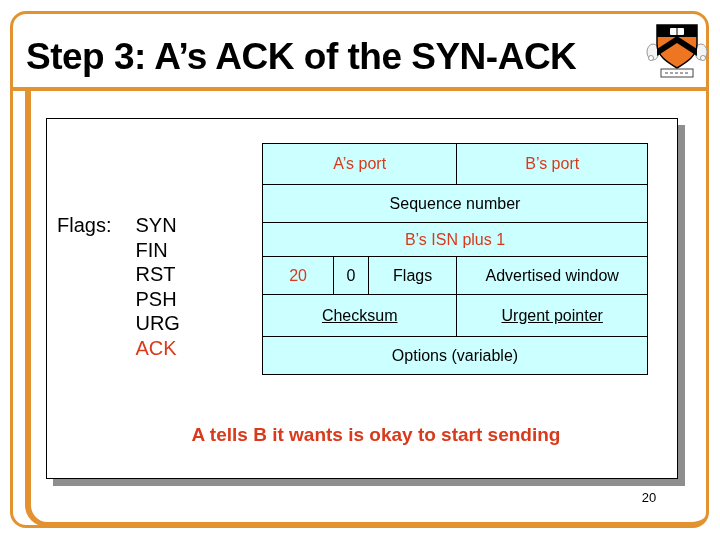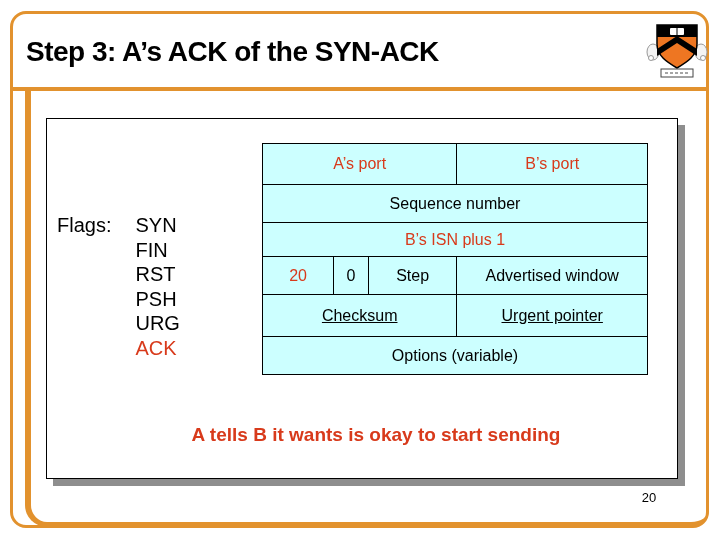--- a/index.html
+++ b/index.html
@@ -43,21 +43,21 @@
     border-left: 6px solid var(--orange);
     border-bottom: 5px solid var(--orange);
     border-bottom-left-radius: 22px;
     border-bottom-right-radius: 18px;
   }
 
   .slide-title {
     position: absolute;
     left: 26px; top: 36px;
     margin: 0;
-    font-size: 28px;
+    font-size: 37px;
     font-weight: bold;
     letter-spacing: -0.5px;
     white-space: nowrap;
   }
 
   .logo {
     position: absolute;
     left: 646px; top: 22px;
     width: 62px; height: 58px;
   }
@@ -193,21 +193,21 @@
       </tr>
       <tr class="r2">
         <td colspan="4">Sequence number</td>
       </tr>
       <tr class="r3">
         <td colspan="4" class="red">B’s ISN plus 1</td>
       </tr>
       <tr class="r4">
         <td class="red">20</td>
         <td>0</td>
-        <td>Step</td>
+        <td>Flags</td>
         <td>Advertised window</td>
       </tr>
       <tr class="r5">
         <td colspan="3">Checksum</td>
         <td>Urgent pointer</td>
       </tr>
       <tr class="r6">
         <td colspan="4">Options (variable)</td>
       </tr>
     </tbody>

